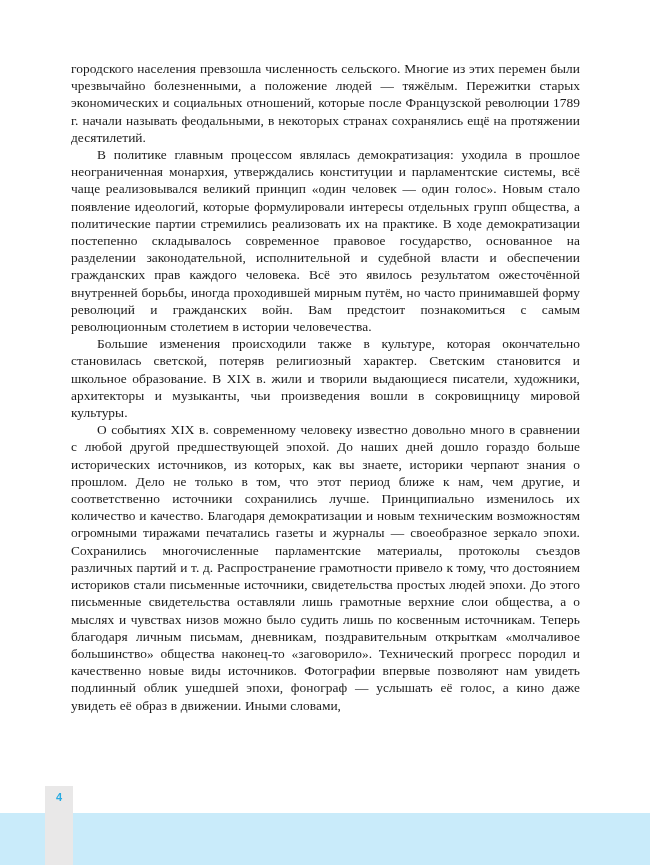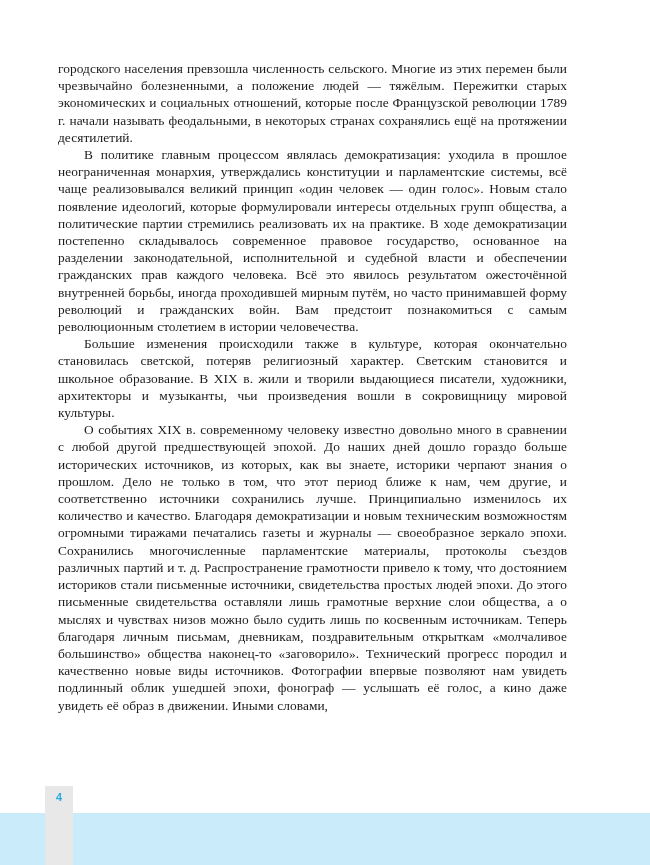--- a/index.html
+++ b/index.html
@@ -15,21 +15,21 @@
     position: relative;
     width: 650px;
     height: 865px;
     background: #ffffff;
     overflow: hidden;
   }
 
   
   #text-column {
     position: absolute;
-    left: 58px;
+    left: 71px;
     top: 60px;
     width: 509px;
   }
   .para {
     margin: 0;
     font-size: 13.4px;
     line-height: 17.2px;
     color: #1b1b1b;
     text-align: justify;
     text-indent: 26px;

